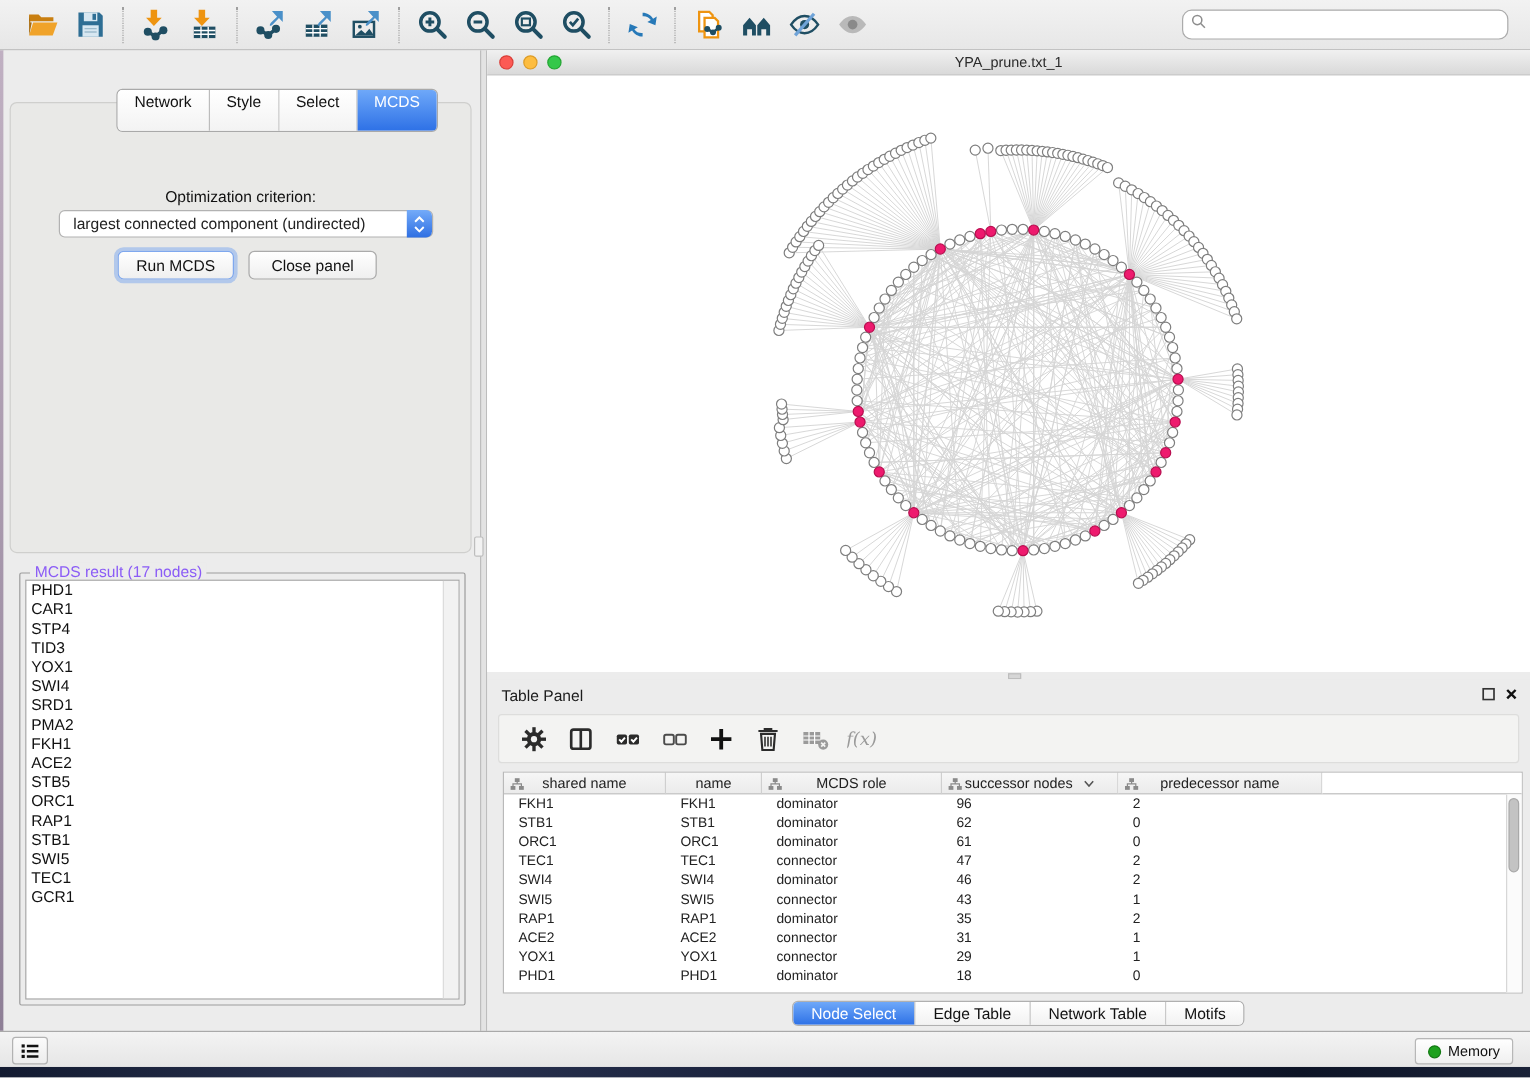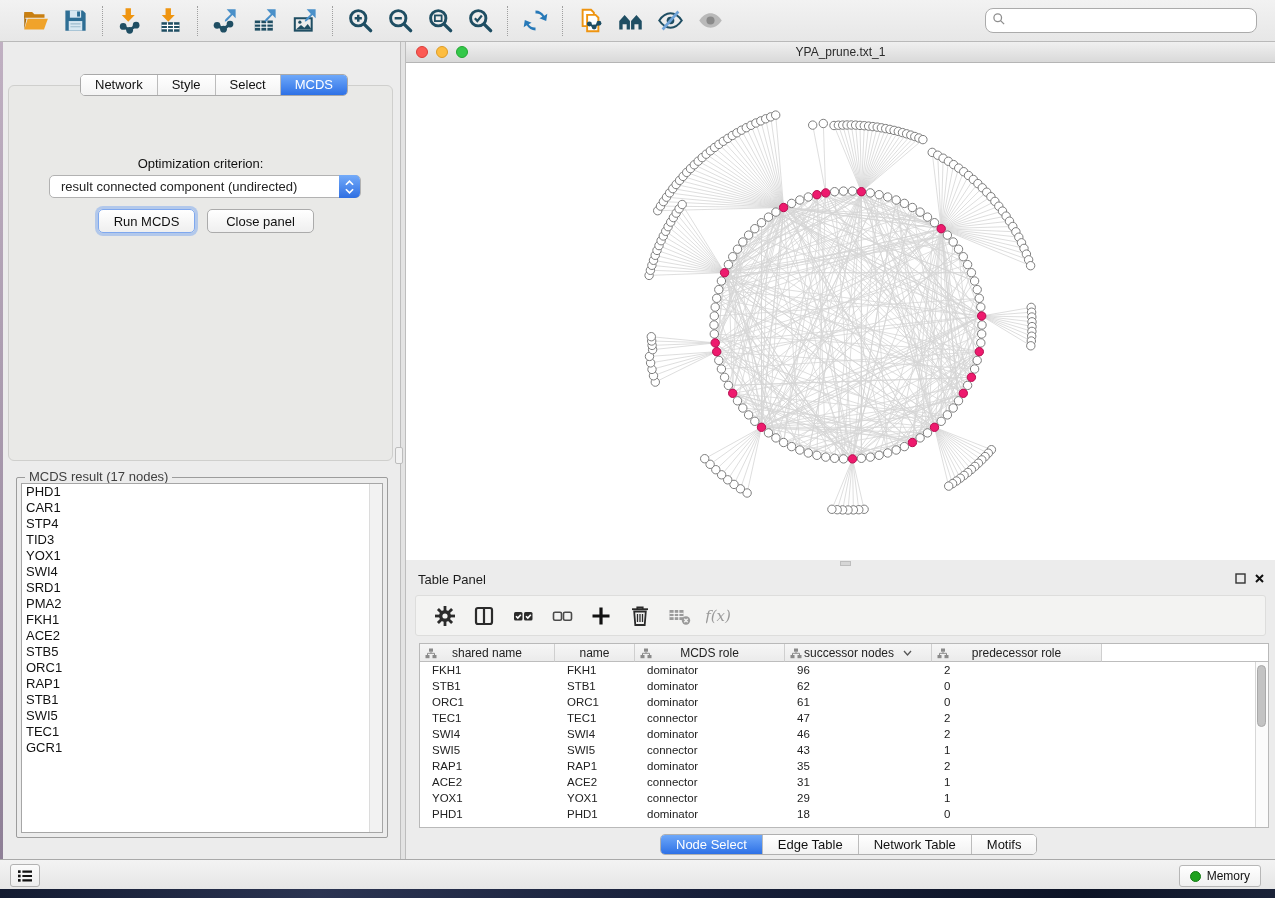--- a/index.html
+++ b/index.html
@@ -24,21 +24,21 @@
     background:linear-gradient(#c0b0c2,#8e7f96); }
   #bottom-strip { position:absolute; left:0; top:889px; width:1275px; height:9px;
     background:linear-gradient(90deg,#131b31,#2b3452 25%,#18203a 55%,#0d1426 85%,#1a2238); }
 
   
   #control-panel { position:absolute; left:3px; top:42px; width:397px; height:817px; background:#ececec; }
   .panel-titlebar { position:relative; height:26px; display:flex; align-items:center; padding:0 12px; font-size:13px; color:#1c1c1c; }
   .panel-wicons { position:absolute; right:10px; top:6px; display:flex; gap:8px; align-items:center; }
   .panel-wicons svg { width:11px; height:11px; }
 
-  #cp-tabs { position:absolute; left:77px; top:32px; height:22px; display:flex;
+  #cp-tabs { position:absolute; left:94px; top:32px; height:36px; display:flex;
     background:#fff; border:1px solid #a9a9a9; border-radius:5px; overflow:hidden; z-index:3;
     font-size:13px; }
   .cp-tab { padding:0 14px; line-height:20px; border-right:1px solid #bcbcbc; color:#111; background:linear-gradient(#ffffff,#f3f3f3); }
   .cp-tab:last-child { border-right:none; }
   .cp-tab.active { background:linear-gradient(#6ea8f9,#2e71e6); color:#fff; }
 
   #cp-inner { position:absolute; left:5px; top:43px; width:385px; height:376px;
     background:#e9e9e7; border:1px solid #cfcfcd; border-radius:6px; }
   #opt-label { position:absolute; left:0; right:0; top:70px; text-align:center; font-size:13px; color:#111; }
   #opt-select { position:absolute; left:40px; top:89px; width:312px; height:23px;
@@ -47,21 +47,21 @@
     background:linear-gradient(#74abf9,#2f6fe2); display:flex; flex-direction:column; align-items:center; justify-content:center; gap:2px; }
   #opt-stepper svg { width:9px; height:6px; }
   .mac-btn { position:absolute; top:123px; height:24px; background:linear-gradient(#ffffff,#efefef);
     border:1px solid #ababab; border-radius:5px; font-size:13px; color:#111;
     display:flex; align-items:center; justify-content:center; }
   #btn-run { left:89px; width:97px; border-color:#7fa8ee; box-shadow:0 0 0 3px rgba(110,160,240,.45); }
   #btn-close { left:198px; width:107px; }
 
   #mcds-group { position:absolute; left:13px; top:435px; width:372px; height:361px;
     border:1px solid #9c9c9c; border-radius:2px; }
-  #mcds-group-label { position:absolute; left:8px; top:-9px; background:#ececec; padding:0 4px; font-size:13px; color:#404040; }
+  #mcds-group-label { position:absolute; left:8px; top:-9px; background:#ececec; padding:0 4px; font-size:13px; color:#8b5cf6; }
   #mcds-list { position:absolute; left:4px; top:5px; width:362px; height:350px; background:#fff;
     border:1px solid #a6a6a6; overflow:hidden; }
   #mcds-scroll { position:absolute; right:0; top:0; width:13px; height:100%; background:#f2f2f2; border-left:1px solid #dcdcdc; }
   .mcds-item { font-size:13px; line-height:16px; padding-left:4px; color:#111; }
 
   
   #v-divider { position:absolute; left:400px; top:42px; width:6px; height:817px;
     background:#e3e3e3; border-left:1px solid #bdbdbd; border-right:1px solid #bdbdbd; }
   #v-handle { position:absolute; left:-6px; top:405px; width:8px; height:17px;
     background:#f2f2f2; border:1px solid #bdbdbd; border-radius:2px; }
@@ -286,21 +286,21 @@
 <div id="control-panel">
   <div id="cp-tabs">
       <div class="cp-tab">Network</div>
       <div class="cp-tab">Style</div>
       <div class="cp-tab">Select</div>
       <div class="cp-tab active">MCDS</div>
     </div>
   <div id="cp-inner">
     <div id="opt-label">Optimization criterion:</div>
     <div id="opt-select">
-      <span>result connected component (undirected)</span>
+      <span>largest connected component (undirected)</span>
       <span id="opt-stepper">
         <svg viewBox="0 0 10 6">
             <path d="M1 5l4-4 4 4" fill="none" stroke="#fff" stroke-width="1.8"></path>
           </svg>
         <svg viewBox="0 0 10 6">
             <path d="M1 1l4 4 4-4" fill="none" stroke="#fff" stroke-width="1.8"></path>
           </svg>
       </span>
     </div>
     <div class="mac-btn" id="btn-run">Run MCDS</div>
@@ -1145,21 +1145,21 @@
         </div>
         <div class="th" style="width: 170px;">
           <svg class="tree-ic" width="12" height="11" viewBox="0 0 12 11">
             <g fill="#8a8a8a">
               <rect x="4" y="0.5" width="4" height="3.2"></rect>
               <rect x="0.5" y="7" width="4" height="3.2"></rect>
               <rect x="7.5" y="7" width="4" height="3.2"></rect>
             </g>
             <path d="M6 3.7v1.6M2.5 7V5.3h7V7" stroke="#8a8a8a" fill="none"></path>
           </svg>
-          <span>predecessor role</span>
+          <span>predecessor name</span>
         </div>
         <div class="th" style="flex: 1 1 0%; background: rgb(255, 255, 255); border-right: none; border-bottom: 1px solid rgb(189, 189, 189);"></div>
       </div>
     <div id="tbl-body">
         <div class="tbl-row">
           <div class="td" style="width: 135px;">FKH1</div>
           <div class="td" style="width: 80px;">FKH1</div>
           <div class="td" style="width: 150px;">dominator</div>
           <div class="td num" style="width: 147px;">96</div>
           <div class="td num" style="width: 170px;">2</div>

